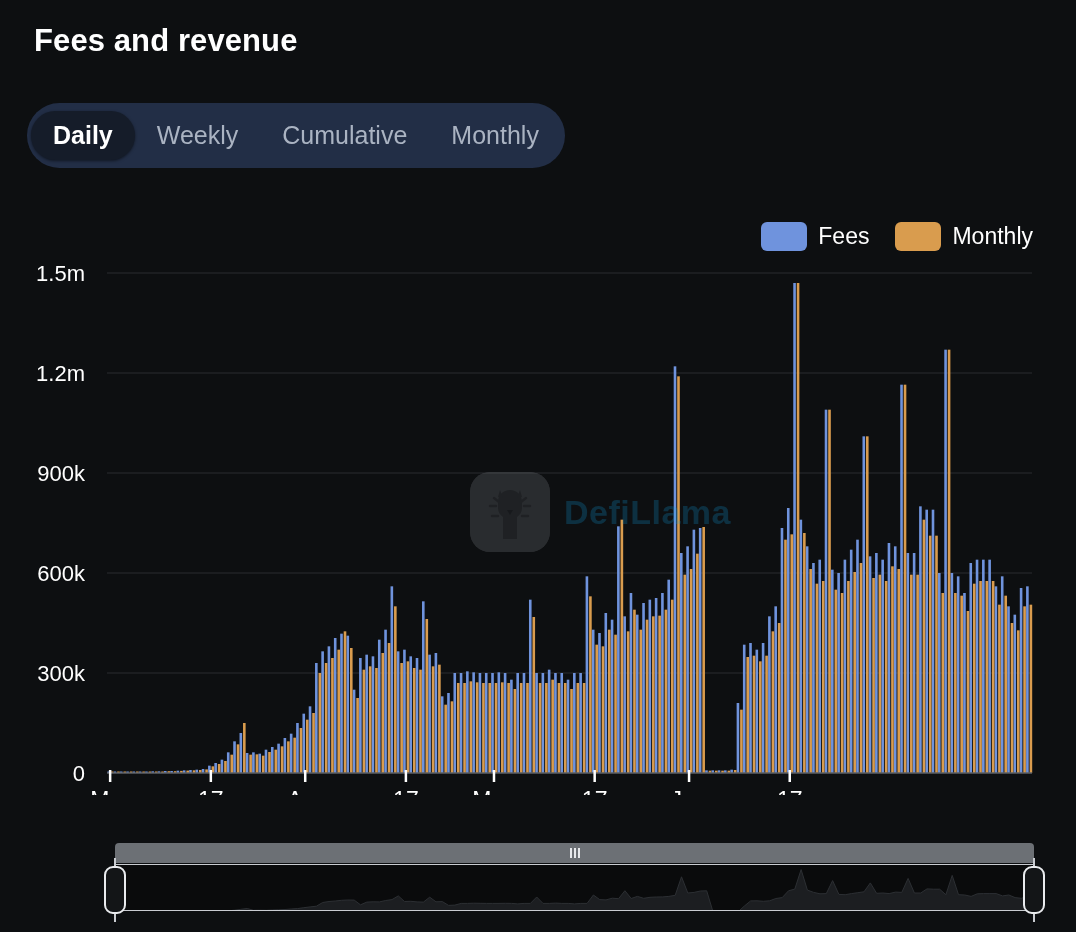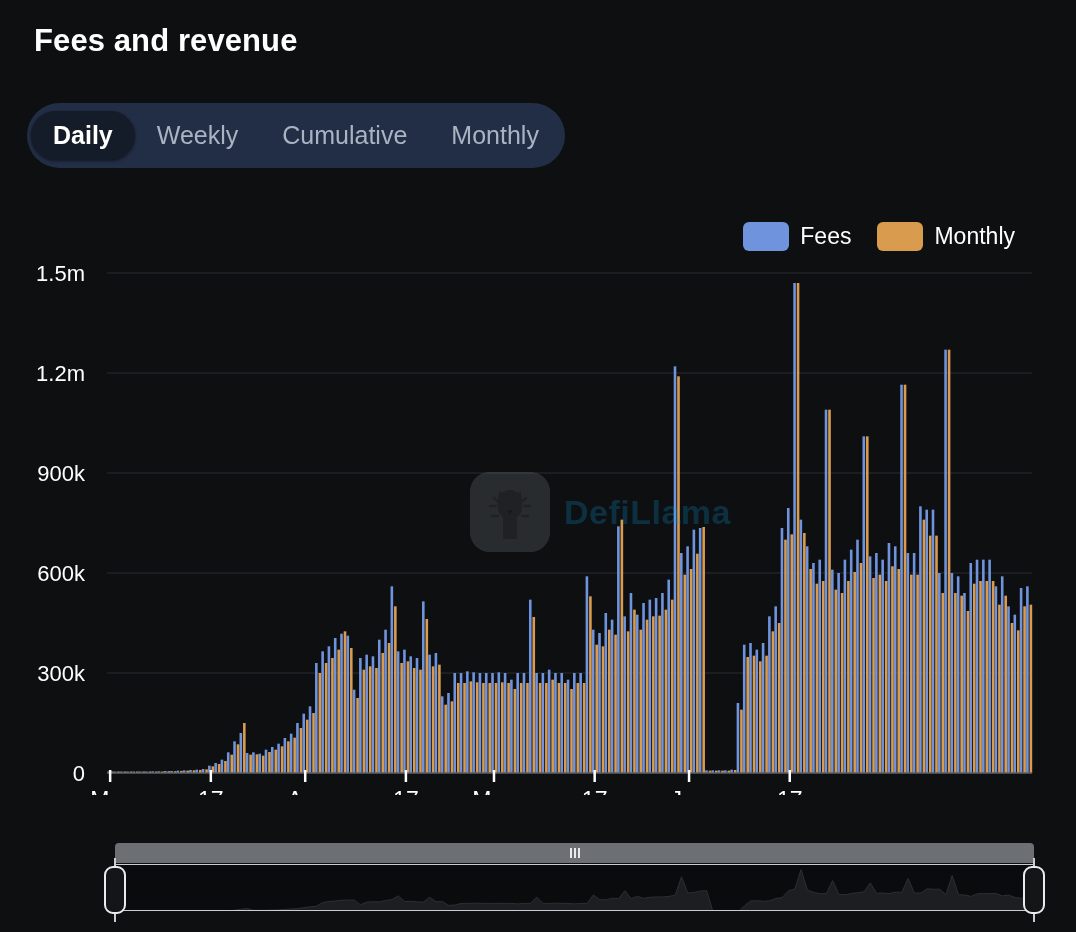--- a/index.html
+++ b/index.html
@@ -47,21 +47,21 @@
   }
   .tab.active{
     background:#151c29;
     color:#ffffff;
     font-weight:700;
     box-shadow:0 1px 3px rgba(0,0,0,.5);
   }
 
   
   #legend{
-    position:absolute;right:61px;top:222px;
+    position:absolute;right:43px;top:222px;
     display:flex;align-items:flex-start;gap:26px;
   }
   .legend-item{display:flex;align-items:center;gap:11px;}
   .legend-swatch{width:46px;height:29px;border-radius:6px;display:block;}
   .legend-label{font-size:23px;color:#ffffff;}
 
   
   #plot{
     position:absolute;
     left:0px;top:255px;

